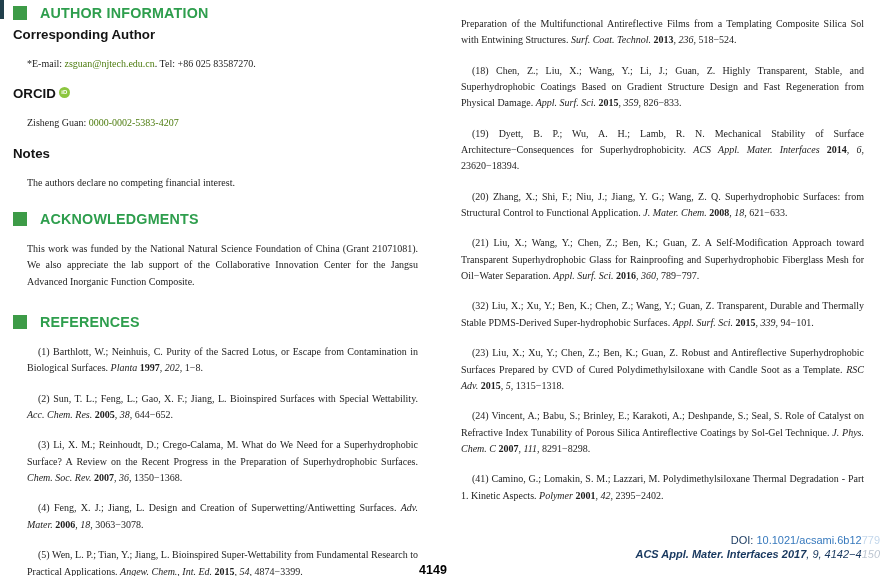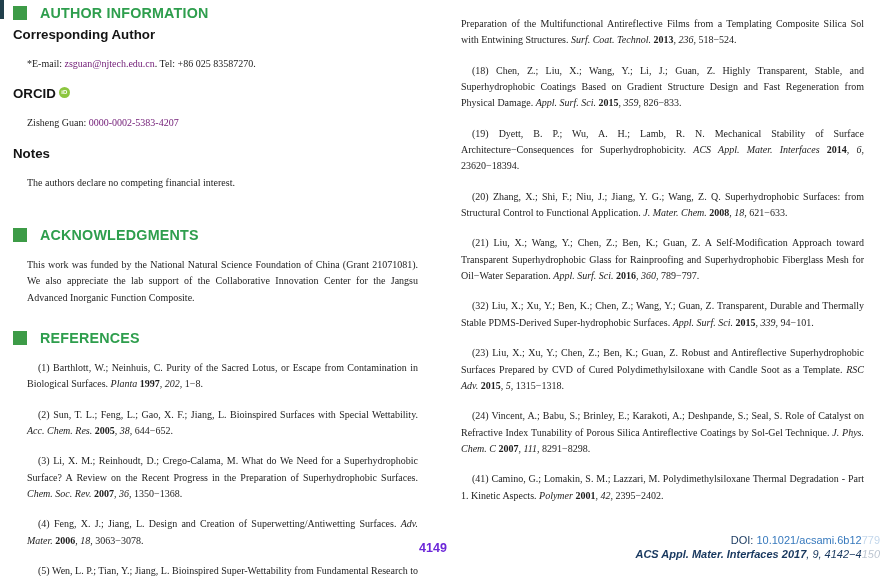--- a/index.html
+++ b/index.html
@@ -7,40 +7,40 @@
         font-family:"Liberation Serif",serif;color:#1d1d1d;}
   .edge-bar{position:absolute;left:0;top:0;width:4px;height:19px;background:#21404c;}
   .col{position:absolute;top:0;}
   .col-left{left:13px;top:5px;width:419px;}
   .col-right{left:447px;top:2px;width:431px;}
 
   .sec-head{margin:0 0 6px 0;display:flex;align-items:center;
             font-family:"Liberation Sans",sans-serif;font-weight:bold;font-size:14.3px;
             letter-spacing:.2px;color:#2e9e4d;}
   .sq{width:14px;height:14px;background:#3d9b47;margin-right:13px;flex:none;}
-  .mt-ack{margin-top:36px;}
+  .mt-ack{margin-top:20px;}
   .mt-ref{margin-top:24px;}
 
   .sub-head{margin:4px 0 0 0;font-family:"Liberation Sans",sans-serif;font-weight:bold;
             font-size:13.3px;color:#141414;}
   .orcid-icon{display:inline-block;width:11px;height:11px;border-radius:50%;
               background:#8cc63f;color:#fff;font:bold 6px/11px "Liberation Sans",sans-serif;
               text-align:center;vertical-align:4px;margin-left:3px;}
 
   .body-par{margin:14px;font-size:10px;line-height:16.35px;text-align:justify;}
   .ref-par{text-indent:11px;}
   .cont-par{text-indent:0;}
 
   .seg-i{font-style:italic;}
   .seg-b{font-weight:bold;}
-  .seg-l{color:#701a75;}
+  .seg-l{color:#4d7c0f;}
   .seg-f{opacity:.3;}
 
-  .page-num{position:absolute;left:403px;top:541px;width:60px;text-align:center;
-            font-family:"Liberation Sans",sans-serif;font-weight:bold;font-size:12.5px;color:#6d28d9;}
+  .page-num{position:absolute;left:403px;top:563px;width:60px;text-align:center;
+            font-family:"Liberation Sans",sans-serif;font-weight:bold;font-size:12.5px;color:#000000;}
   .footer-right{position:absolute;right:13px;top:534px;text-align:right;
                 font-family:"Liberation Sans",sans-serif;font-size:11px;line-height:13.5px;
                 color:#17375e;}
   .footer-right .seg-l{color:#3779bd;}
   .cite-line{font-style:italic;}
 </style>
 </head>
 <body>
 
 <div class="page">

